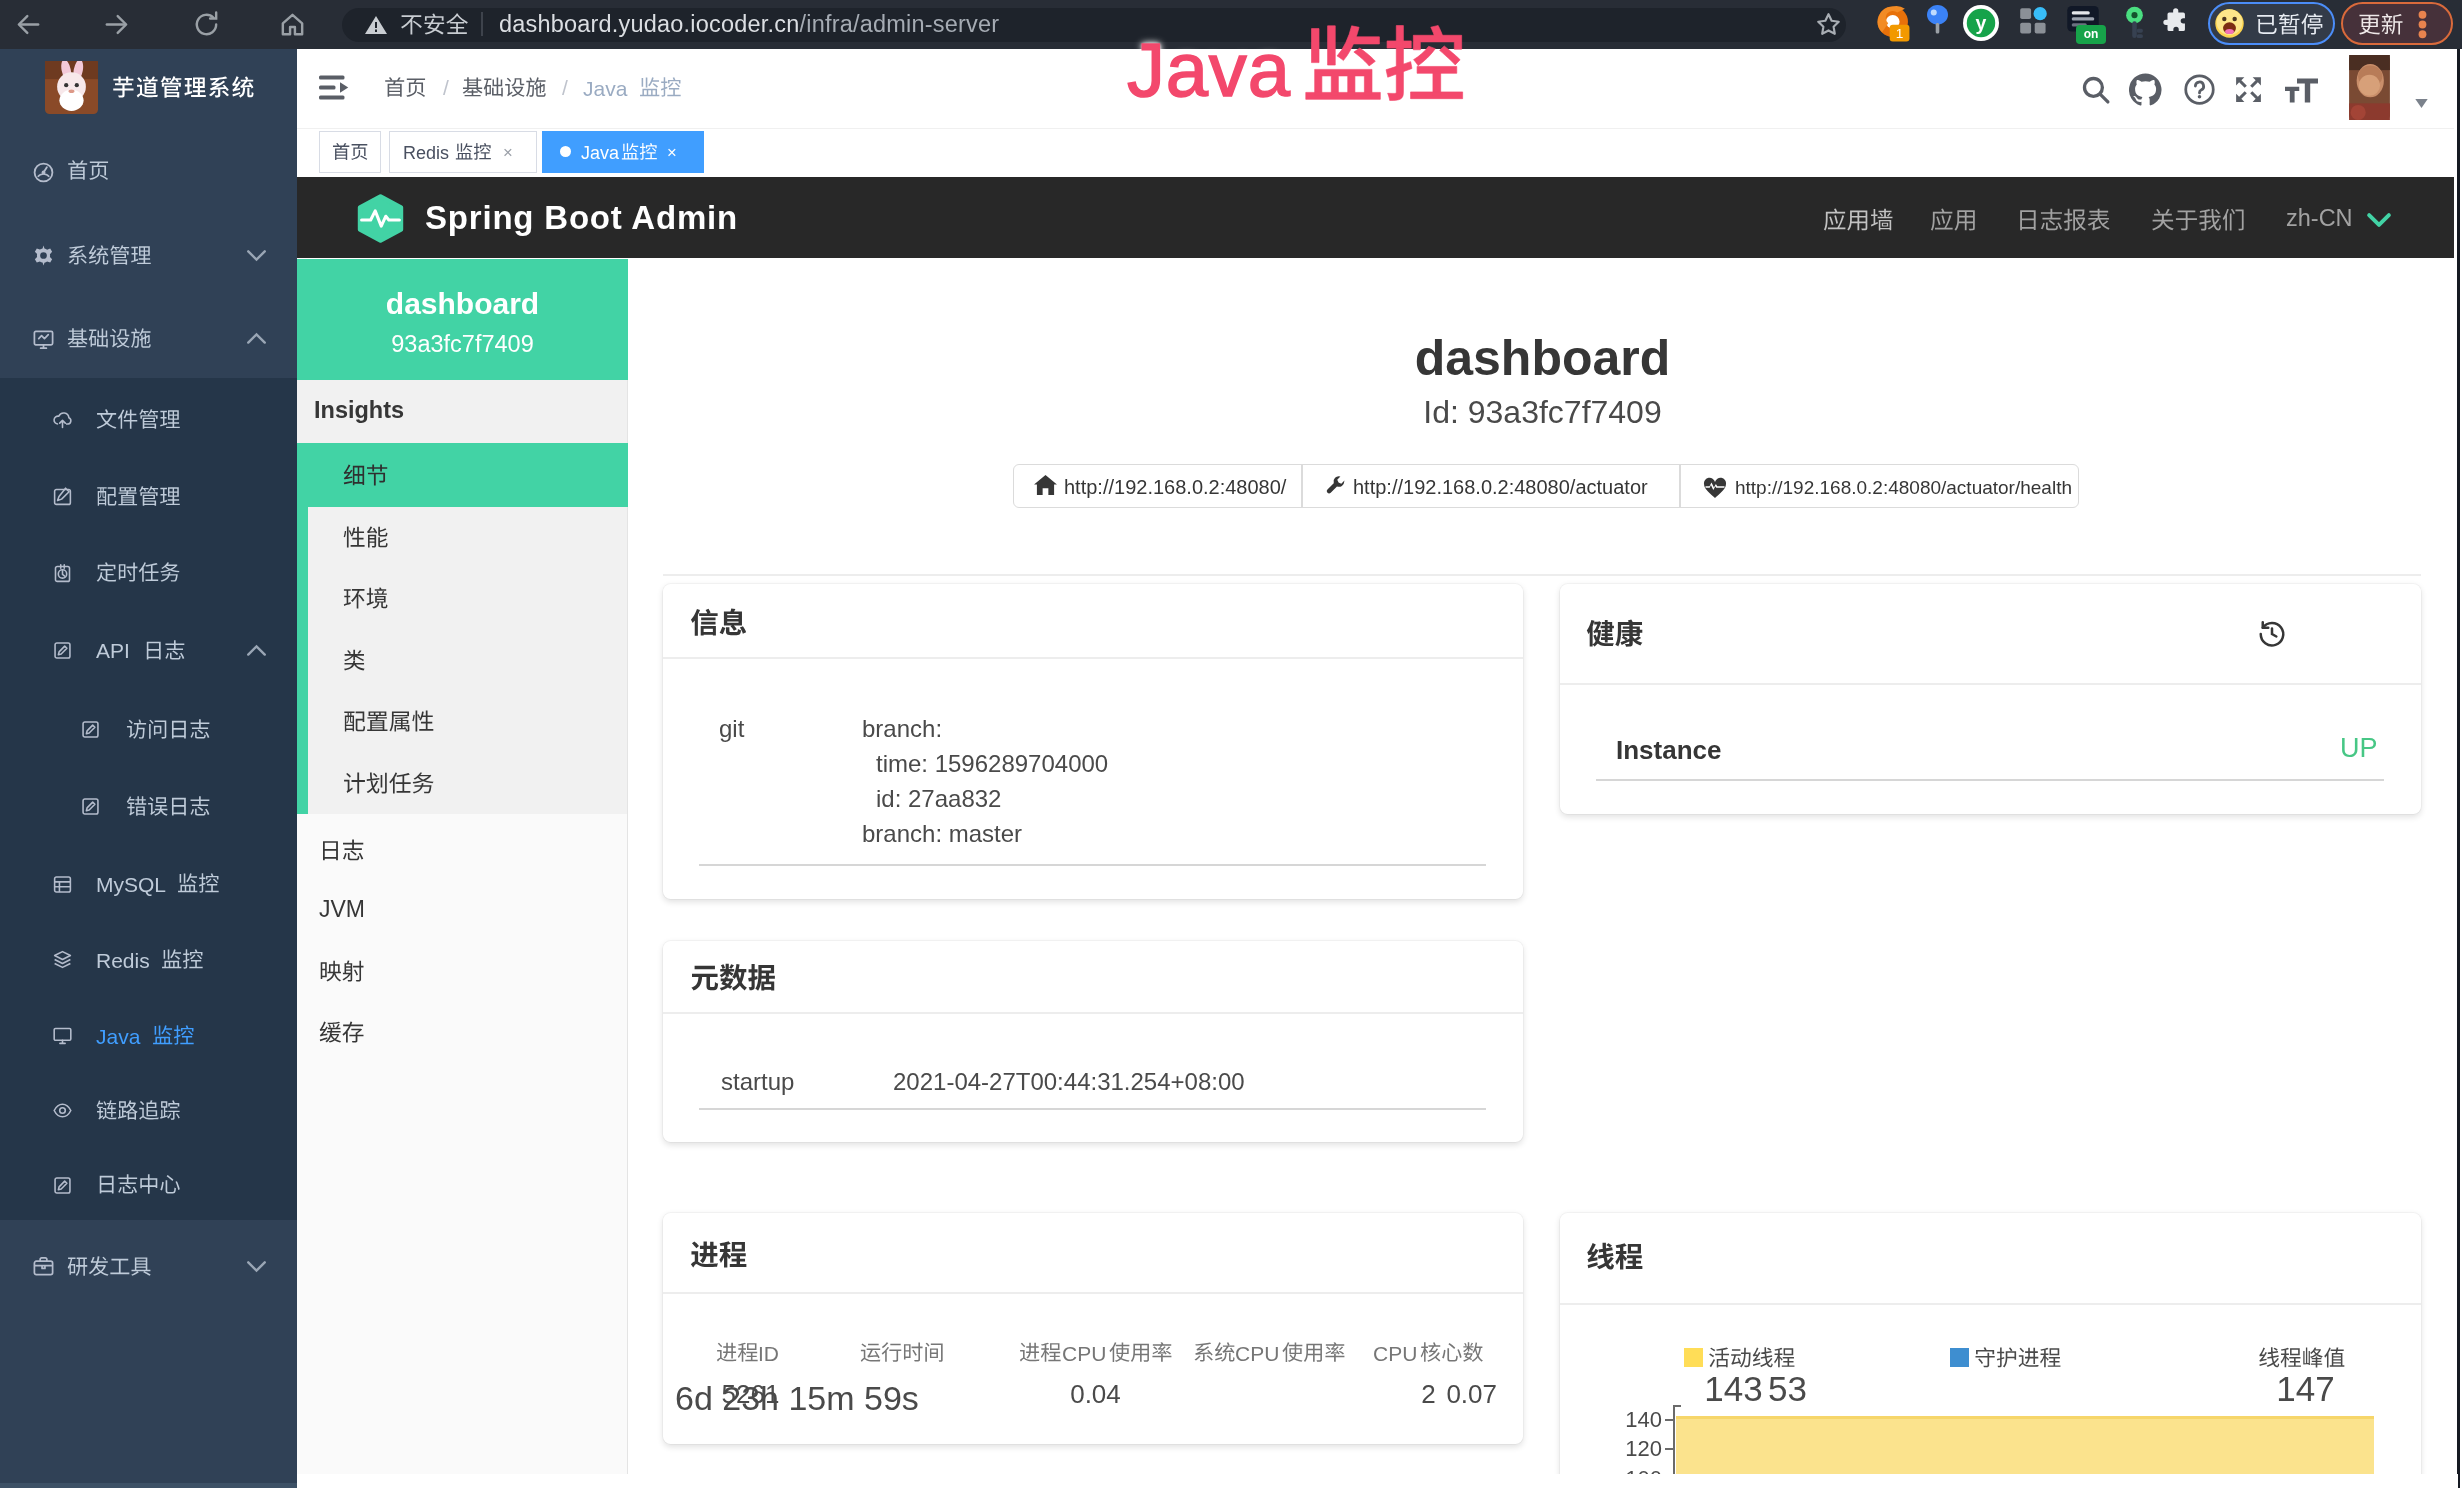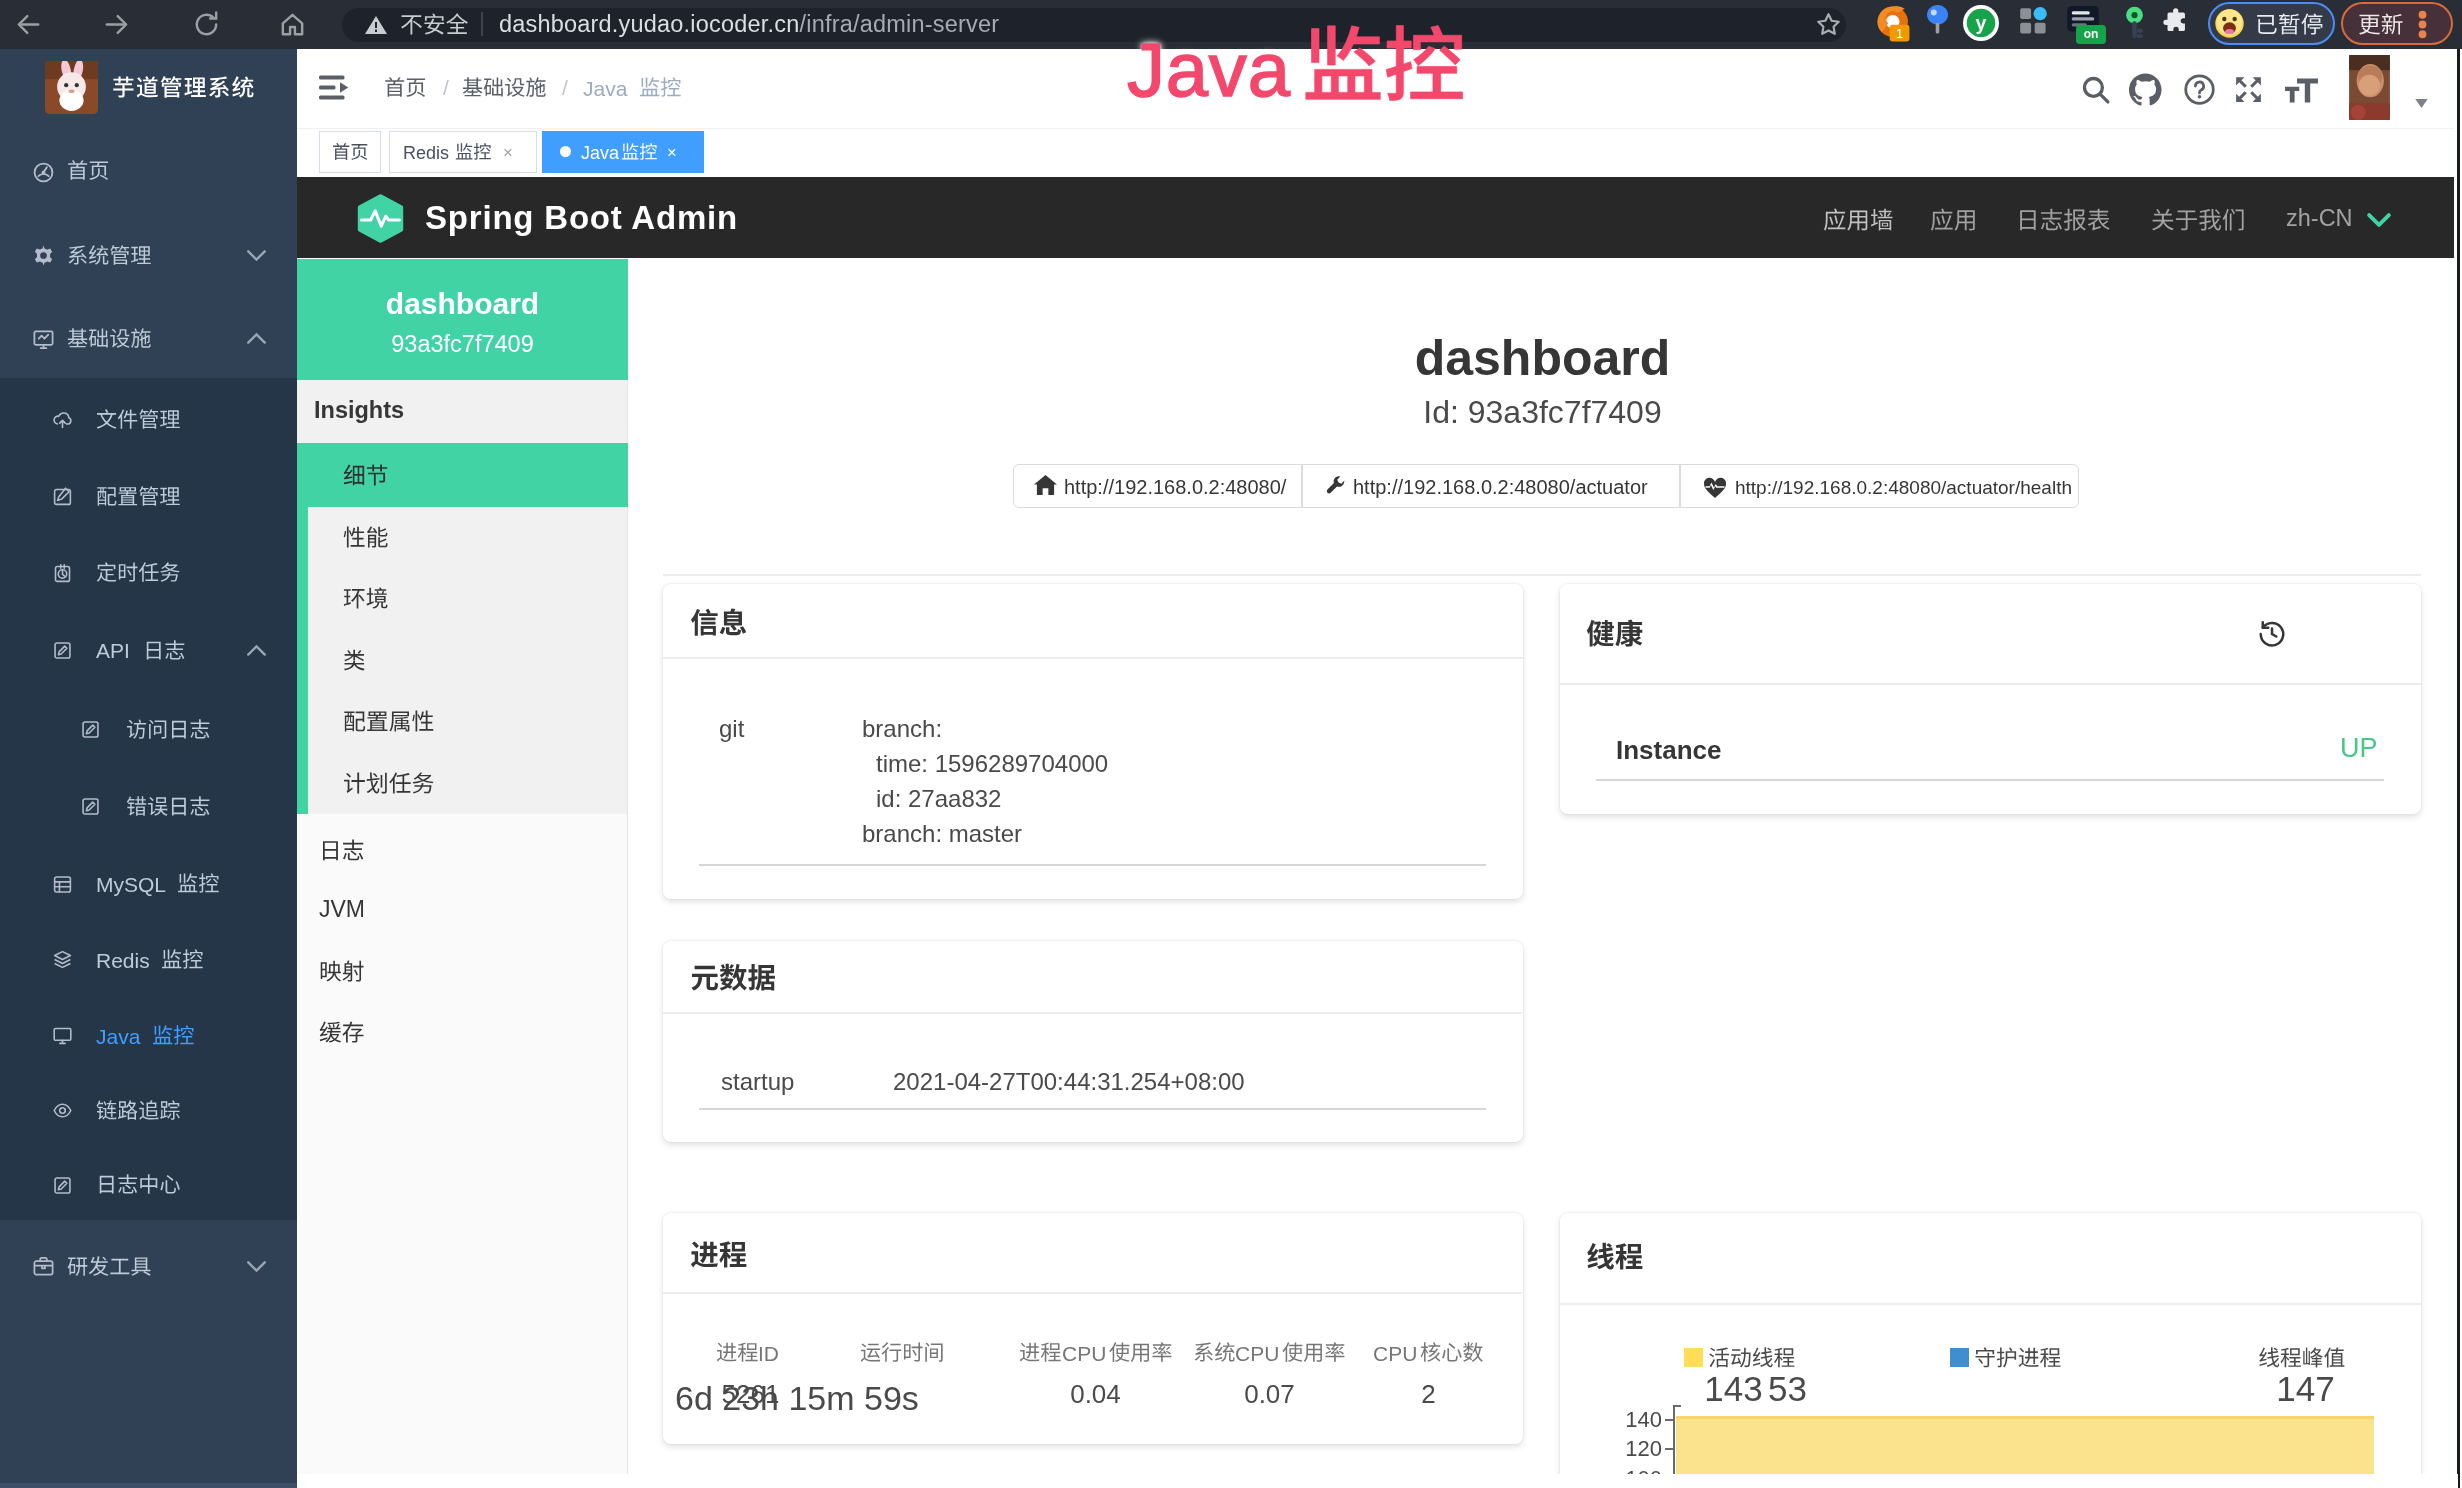--- a/index.html
+++ b/index.html
@@ -629,21 +629,21 @@
 <svg class="z" style="left:1420px;top:1340px" width="65" height="26.5" viewBox="0 0 3071 1250" fill="#767676">
     <g transform="translate(0,950) scale(1,-1)">
       <use href="#r6838" x="0"></use>
       <use href="#r5fc3" x="1000"></use>
       <use href="#r6570" x="2000"></use>
     </g>
   </svg>
 <div class="txt" style="left:523px;top:1379px;width:455px;text-align:center;font-size:26px;font-weight:normal;color:#4a4a4a">5261</div>
 <div class="txt" style="left:675px;top:1379px;width:455px;text-align:left;font-size:34px;font-weight:normal;color:#4a4a4a">6d 23h 15m 59s</div>
 <div class="txt" style="left:868px;top:1379px;width:455px;text-align:center;font-size:26px;font-weight:normal;color:#4a4a4a">0.04</div>
-<div class="txt" style="left:1042px;top:1379px;width:455px;text-align:center;font-size:26px;font-weight:normal;color:#4a4a4a">0.07</div>
+<div class="txt" style="left:1042px;top:1379px;width:455px;text-align:right;font-size:26px;font-weight:normal;color:#4a4a4a">0.07</div>
 <div class="txt" style="left:1201px;top:1379px;width:455px;text-align:center;font-size:26px;font-weight:normal;color:#4a4a4a">2</div>
 <div class="abs" style="left:1560px;top:1213px;width:861px;height:275px;background:#fff;border-radius:7.6px;box-shadow:0 2.3px 6px rgba(10,10,10,.12),0 0 0 0.8px rgba(10,10,10,.04)"></div>
 <div class="abs" style="left:1560px;top:1303px;width:861px;height:1.5px;background:#ededed"></div>
 <svg class="z" style="left:1586px;top:1240px" width="59" height="36" viewBox="0 0 2053 1263" fill="#363636">
     <g transform="translate(0,950) scale(1,-1)">
       <use href="#b7ebf" x="0"></use>
       <use href="#b7a0b" x="1000"></use>
     </g>
   </svg>
 <div class="abs" style="left:1684px;top:1348px;width:19px;height:19px;background:#ffdd57"></div>

